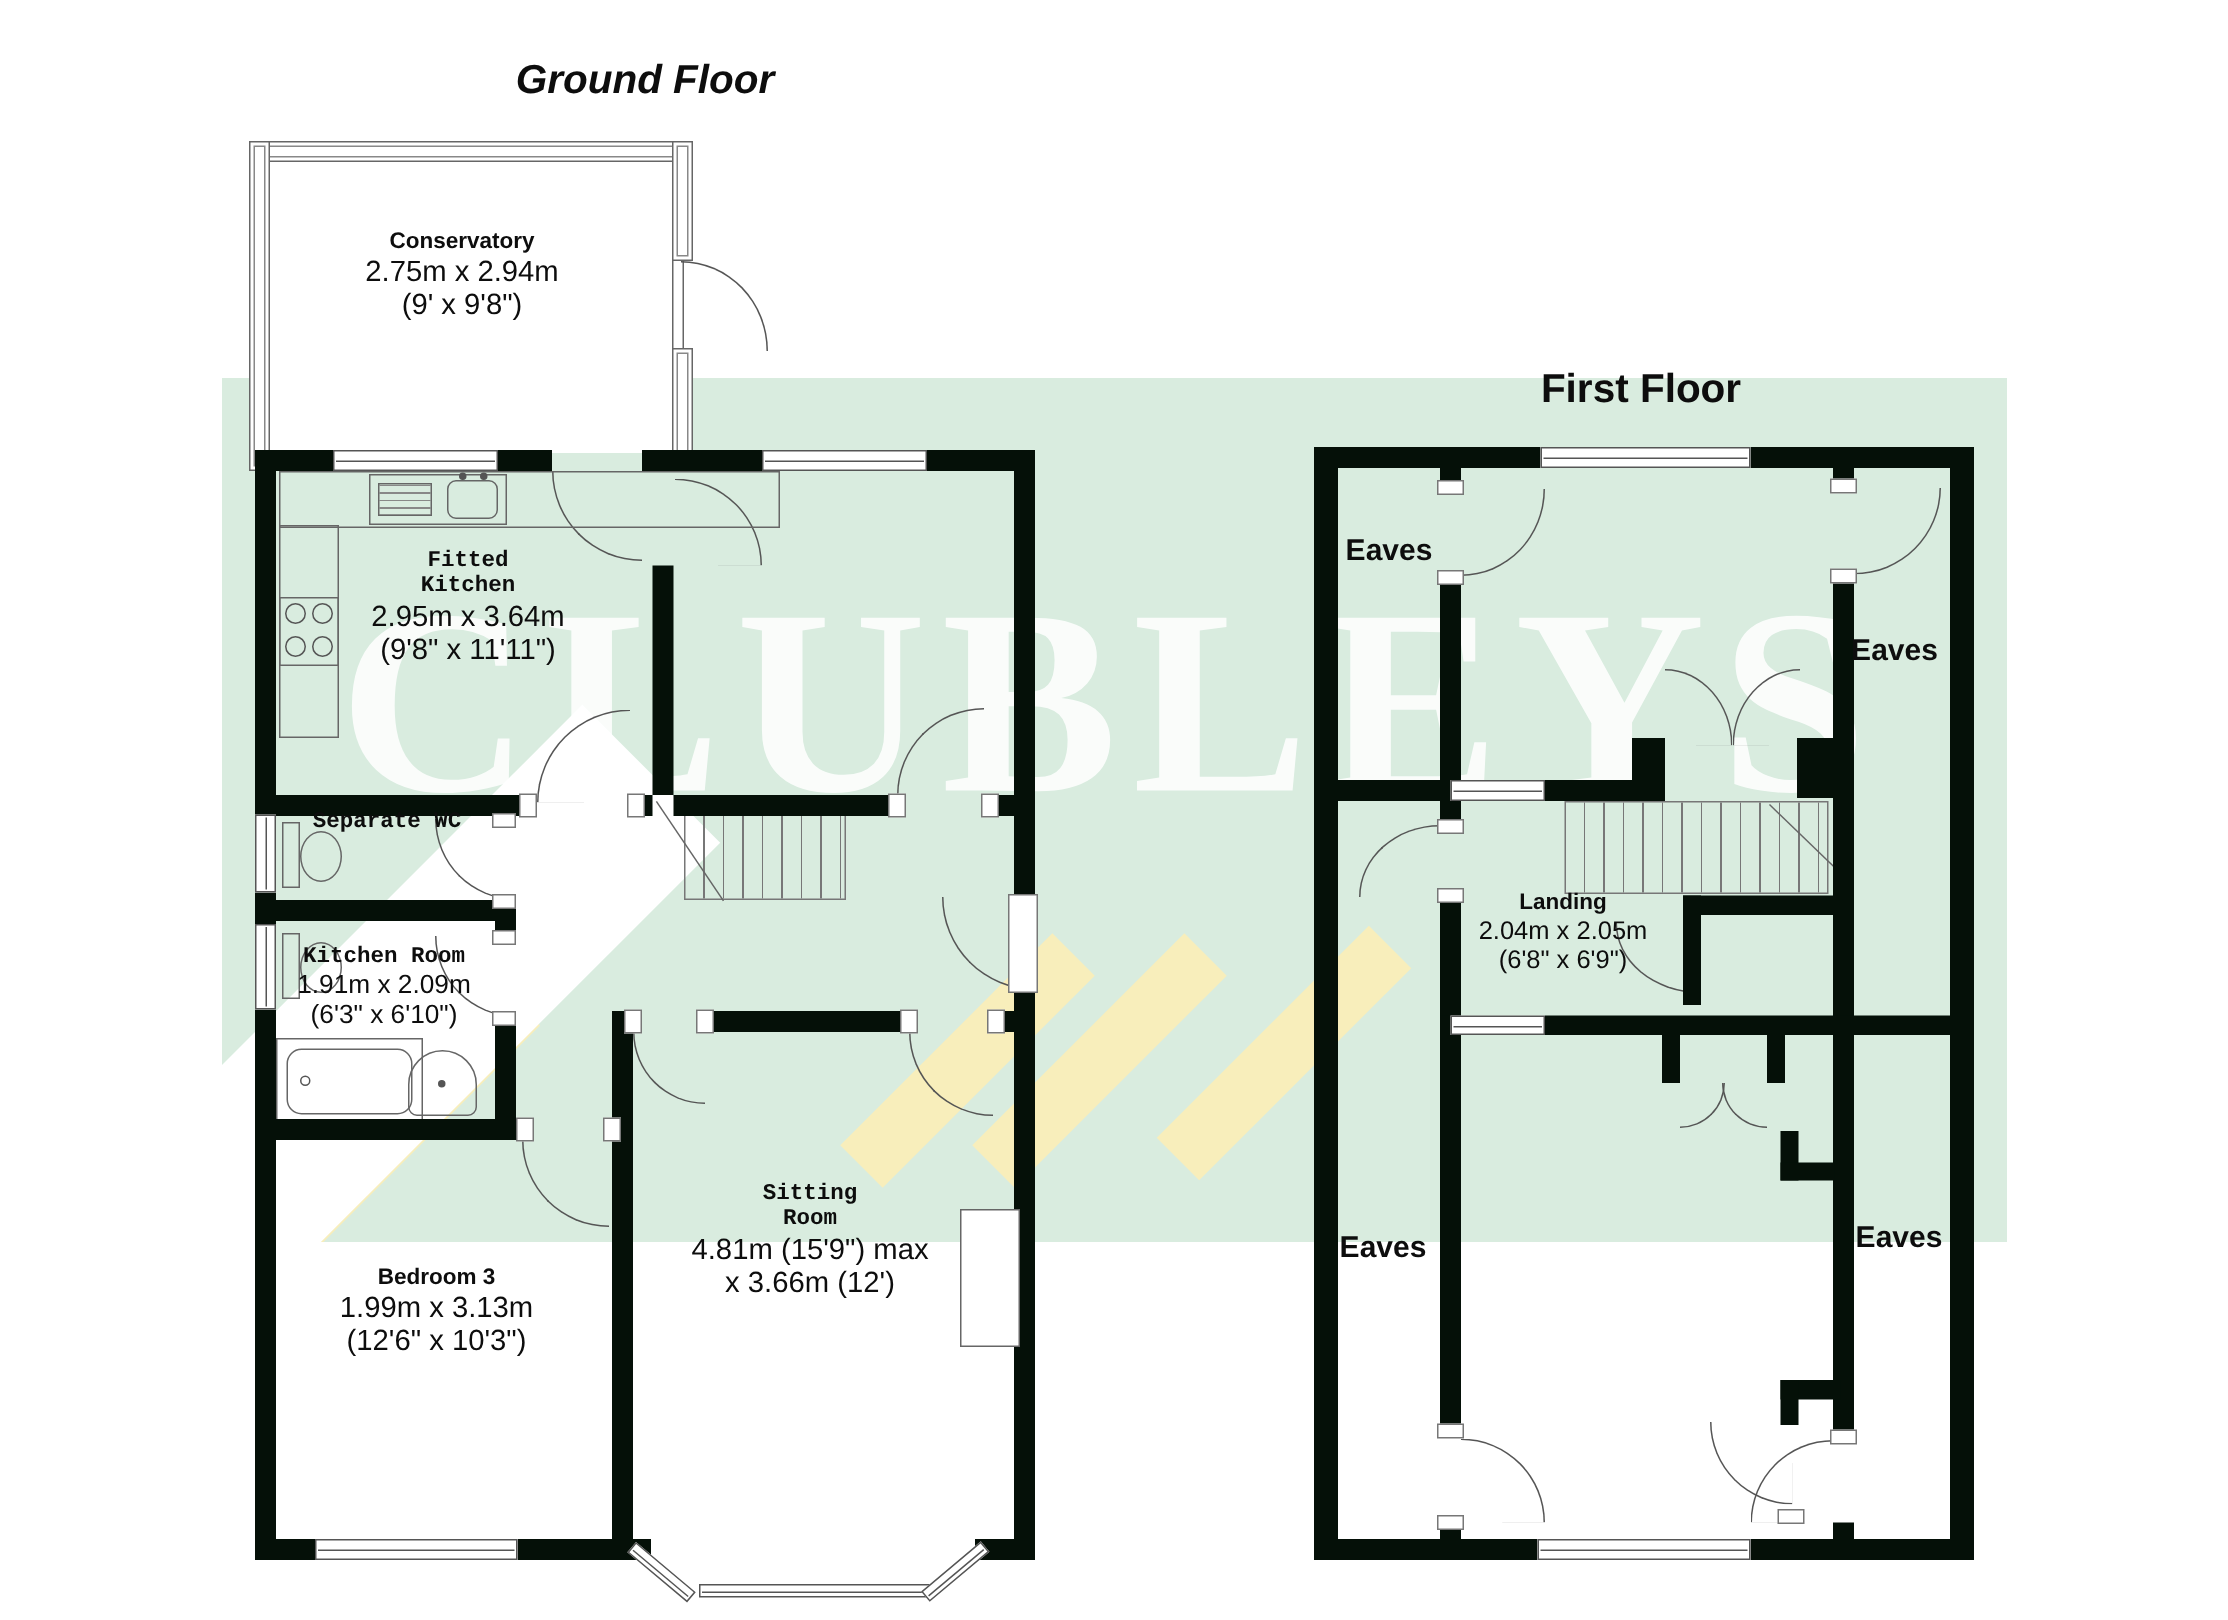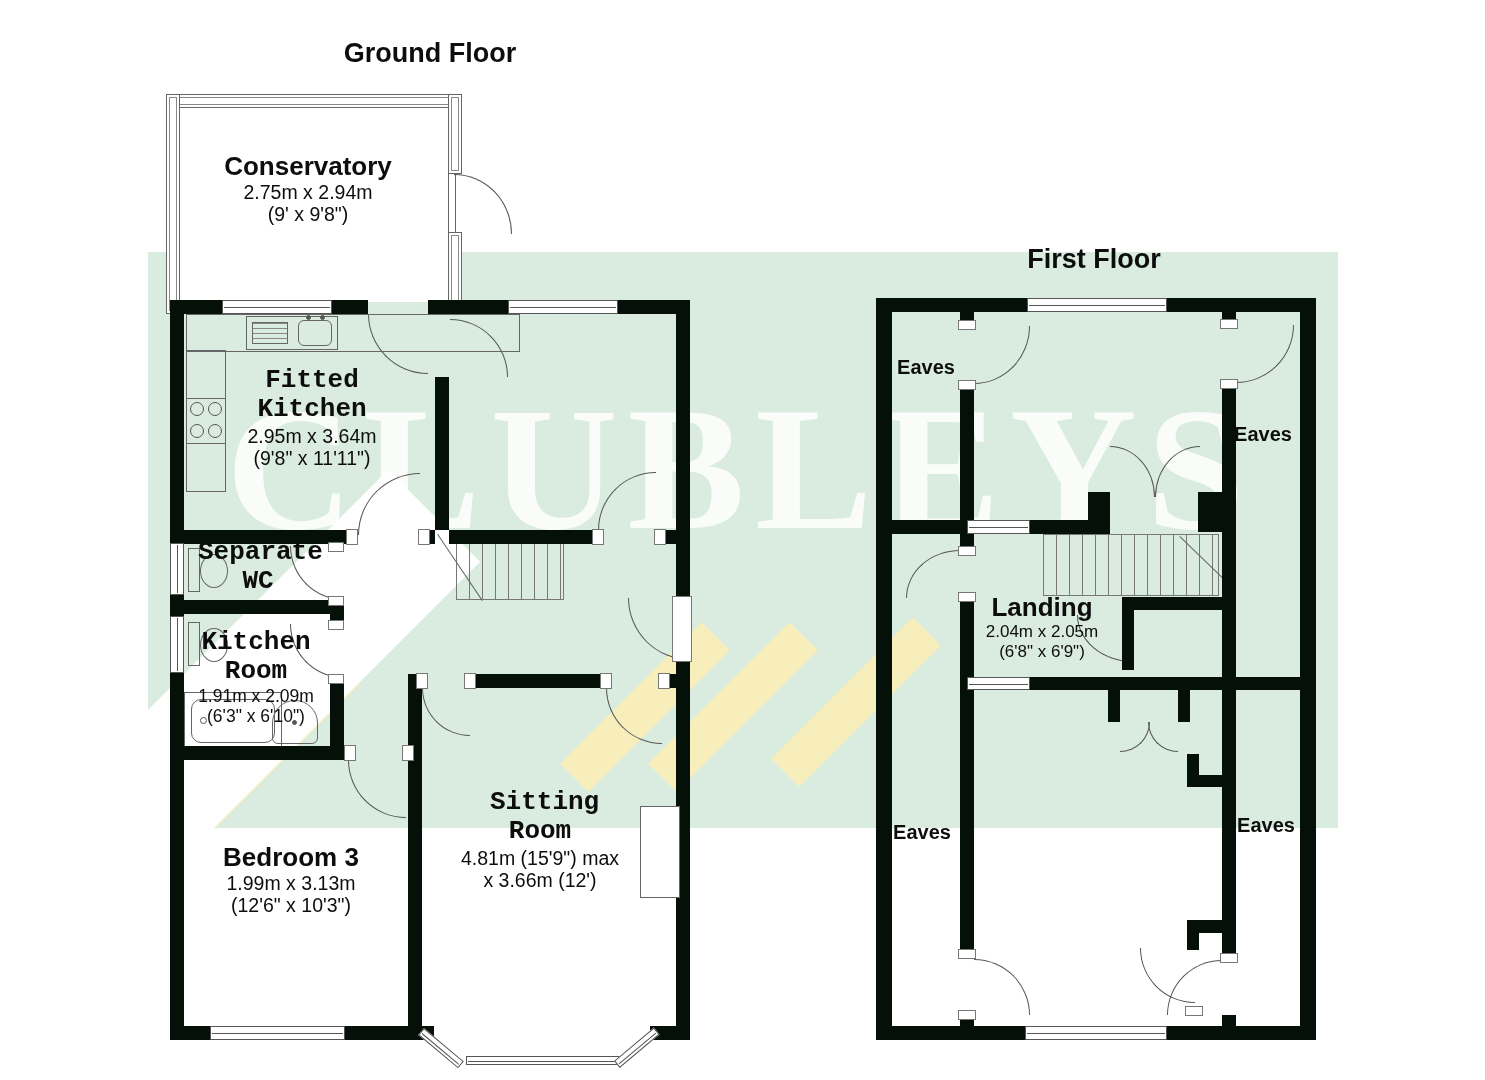--- a/index.html
+++ b/index.html
@@ -21,41 +21,41 @@
   .arc.tl{border-right:1px solid #555;border-bottom:1px solid #555;border-bottom-right-radius:100% 100%;}
   .arc.tr{border-left:1px solid #555;border-bottom:1px solid #555;border-bottom-left-radius:100% 100%;}
   .arc.bl{border-top:1px solid #555;border-right:1px solid #555;border-top-right-radius:100% 100%;}
   .arc.br{border-top:1px solid #555;border-left:1px solid #555;border-top-left-radius:100% 100%;}
   .thin{position:absolute;border:1px solid #666;box-sizing:border-box;z-index:4;}
   .dot{position:absolute;border:1px solid #555;border-radius:50%;box-sizing:border-box;z-index:4;}
   .line{position:absolute;height:1px;background:#666;transform-origin:0 0;z-index:4;}
   .stairs{position:absolute;border:1px solid #777;box-sizing:border-box;z-index:4;
           background-image:repeating-linear-gradient(90deg,transparent 0,transparent 12px,#777 12px,#777 13px);}
   .rlabel{position:absolute;transform:translateX(-50%);text-align:center;line-height:1.13;z-index:8;}
-  .rname{font-weight:bold;font-size:26px;display:inline-block;white-space:nowrap;}
+  .rname{font-weight:bold;font-size:15px;display:inline-block;white-space:nowrap;}
   .rname.wrap{white-space:normal;font-family:Liberation Mono, monospace;}
   .rdim{font-size:19.5px;display:block;white-space:nowrap;}
   .floor-title{position:absolute;transform:translateX(-50%);font-weight:bold;font-size:27px;z-index:8;white-space:nowrap;}
   .eaves{position:absolute;transform:translateX(-50%);font-weight:bold;font-size:20px;z-index:8;}
 </style>
 </head>
 <body>
 
 <div id="stage">
 
   <div class="band">
     <div class="stripe" style="left:-110px;top:475px;width:340px;height:90px;background:#f8eebb;"></div>
     <div class="stripe" style="left:-115px;top:365px;width:470px;height:130px;background:#ffffff;"></div>
     <div class="stripe" style="left:397px;top:435px;width:200px;height:40px;background:#f8eebb;"></div>
     <div class="stripe" style="left:485px;top:435px;width:200px;height:40px;background:#f8eebb;"></div>
     <div class="stripe" style="left:608px;top:430px;width:200px;height:40px;background:#f8eebb;"></div>
   </div>
   <div class="wm">CLUBLEYS</div>
 
-  <div class="floor-title" style="left:430px;top:38px;">Ground Floor</div>
+  <div class="floor-title" style="left:430px;top:38px;font-style:italic;">Ground Floor</div>
 
   <div class="fill" style="left:178px;top:104px;width:272px;height:198px;"></div>
   <div class="gw" style="left:166px;top:94px;width:296px;height:14px;"></div>
   <div class="gw" style="left:166px;top:94px;width:14px;height:220px;"></div>
   <div class="gw" style="left:448px;top:94px;width:14px;height:80px;"></div>
   <div class="gw" style="left:448px;top:232px;width:14px;height:80px;"></div>
   <div class="thin" style="left:448px;top:172px;width:8px;height:62px;background:#fff;"></div>
   <div class="arc bl" style="left:454px;top:174px;width:58px;height:60px;"></div>
 
   <div class="w" style="left:170px;top:300px;width:52px;height:14px;"></div>

